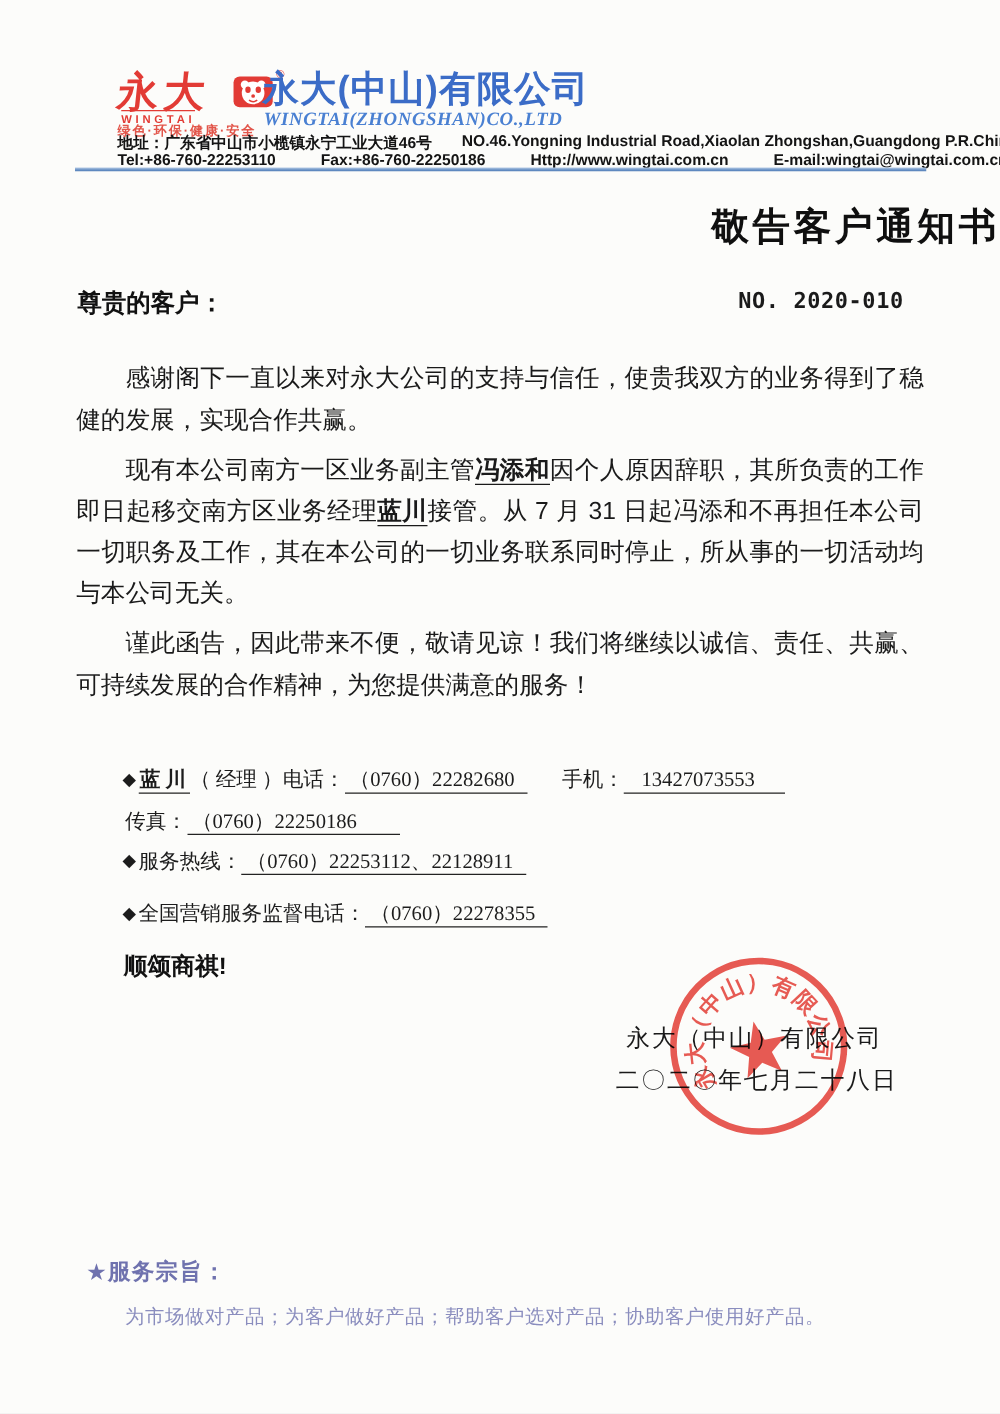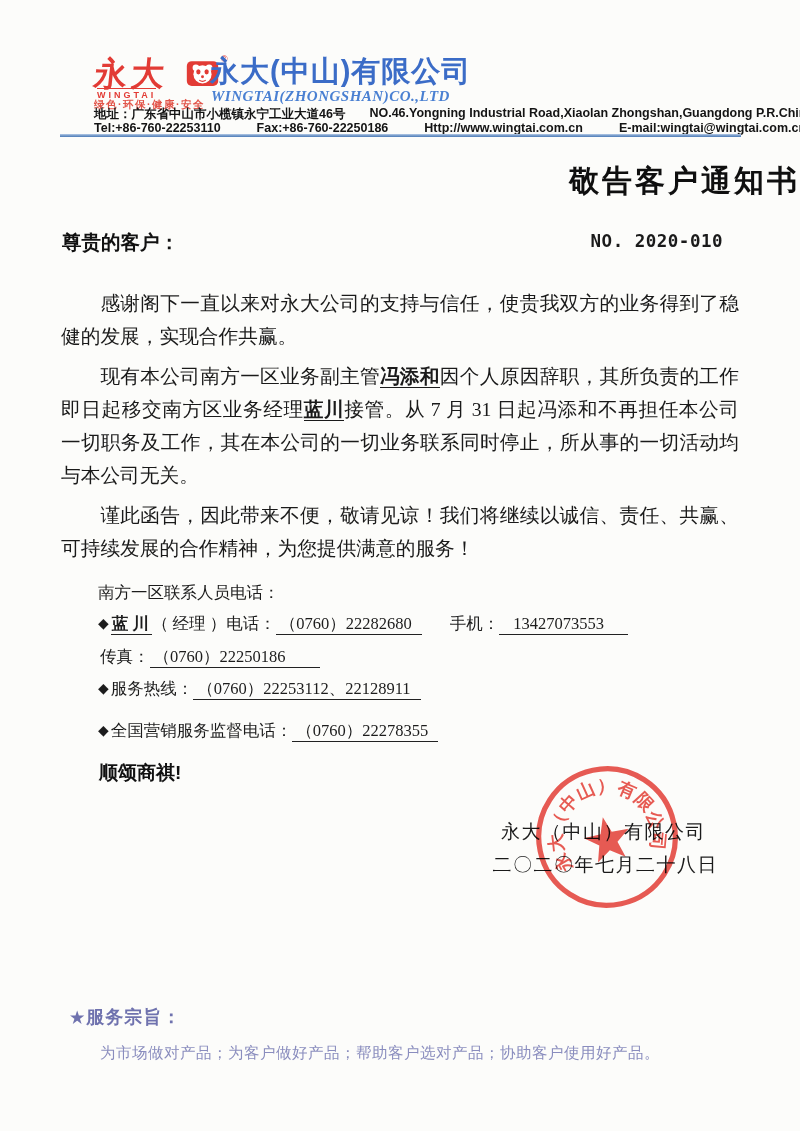--- a/index.html
+++ b/index.html
@@ -58,21 +58,21 @@
   .doc-no {
     position:absolute; right:77px; top:231px;
     font-size:17.5px; font-weight:600; letter-spacing:0.5px;
     font-family:"DejaVu Sans Mono", monospace; color:#1a1a1a;
   }
   
   .body-text { position:absolute; left:61px; top:287px; width:678px; }
   .body-text p {
     font-size:19.7px; line-height:33px; text-indent:2em;
     text-align:justify; margin-bottom:7px; color:#1a1a1a;
-    font-family:Liberation Serif, serif;
+    font-family:Liberation Sans, sans-serif;
   }
   .uname { font-weight:bold; border-bottom:1.5px solid #1a1a1a; }
   
   .cline {
     position:absolute; left:98px; white-space:nowrap;
     font-size:16.5px; color:#1c1c1c; font-family:"Liberation Serif", serif;
   }
   .c-heading { top:582px; }
   .c-line1 { top:613px; }
   .c-fax { top:646px; left:100px; }
@@ -149,21 +149,20 @@
   <div class="notice-title">敬告客户通知书</div>
   <div class="salutation">尊贵的客户：</div>
   <div class="doc-no">NO. 2020-010</div>
 
   <div class="body-text">
     <p>感谢阁下一直以来对永大公司的支持与信任，使贵我双方的业务得到了稳健的发展，实现合作共赢。</p>
     <p><span>现有本公司南方一区业务副主管</span><span class="uname">冯添和</span><span>因个人原因辞职，其所负责的工作即日起移交南方区业务经理</span><span class="uname">蓝川</span><span>接管。从 7 月 31 日起冯添和不再担任本公司一切职务及工作，其在本公司的一切业务联系同时停止，所从事的一切活动均与本公司无关。</span></p>
     <p>谨此函告，因此带来不便，敬请见谅！我们将继续以诚信、责任、共赢、可持续发展的合作精神，为您提供满意的服务！</p>
   </div>
 
-  <div class="cline c-heading">南方一区联系人员电话：</div>
 
   <div class="cline c-line1">
     <span class="bullet">◆</span><span class="fill-name">蓝 川</span><span>（ 经理 ）电话：</span><span class="fill">（0760）22282680</span><span class="mob-gap"></span><span>手机：</span><span class="fill" style="padding:0 24px 1px 14px;">13427073553</span>
   </div>
 
   <div class="cline c-fax">
     <span>传真：</span><span class="fill" style="padding-right:34px;">（0760）22250186</span>
   </div>
 
   <div class="cline c-hotline">

